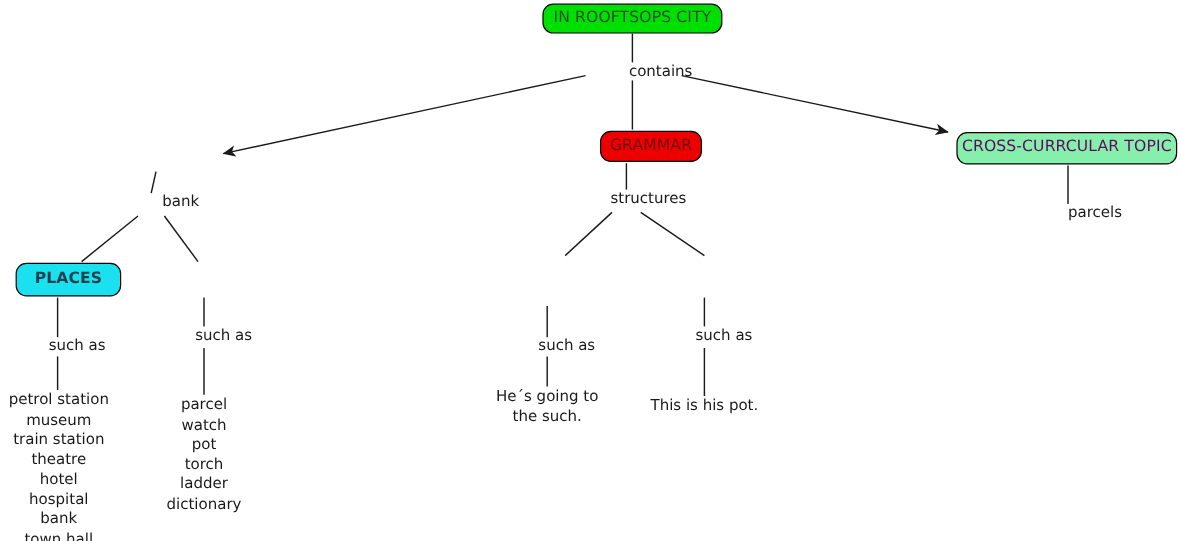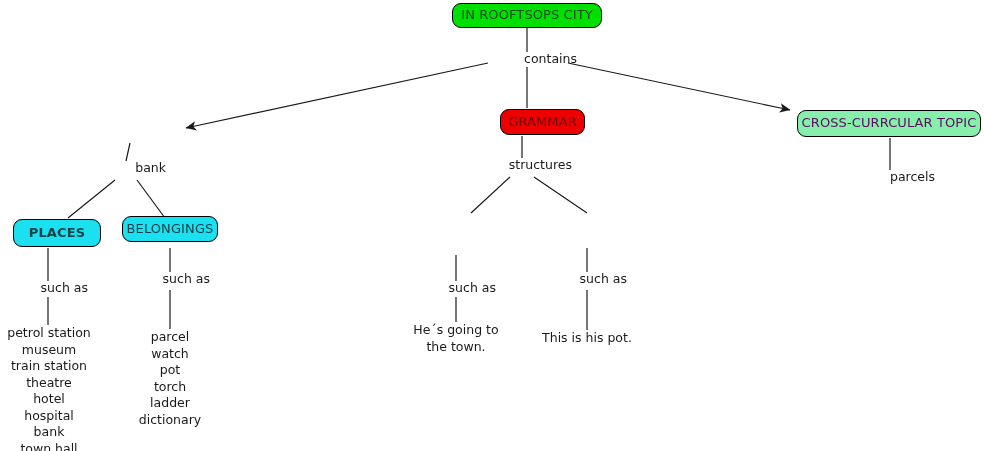--- a/index.html
+++ b/index.html
@@ -124,21 +124,20 @@
 
   <div class="node root" style="left:452px; top:3px; width:150px; height:25px;">IN ROOFTSOPS CITY</div>
 
 
   <div class="node grammar" style="left:480px; top:109px; width:85px; height:26px;">GRAMMAR</div>
 
   <div class="node cross" style="left:797px; top:110px; width:184px; height:27px;">CROSS-CURRCULAR TOPIC</div>
 
   <div class="node vocab" style="left:13px; top:219px; width:88px; height:28px;font-weight:bold;">PLACES</div>
 
-  <div class="node vocab" style="left:122px; top:216px; width:96px; height:26px;">BELONGINGS</div>
 
 
 
   <div class="linklabel" style="left:477px; top:52px; width:100px;">contains</div>
 
   <div class="linklabel" style="left:86px; top:161px; width:80px;">bank</div>
 
   <div class="linklabel" style="left:472px; top:158px; width:100px;">structures</div>
 
   <div class="linklabel" style="left:845px; top:170px; width:90px;">parcels</div>
@@ -161,17 +160,17 @@
 town hall</div>
 
   <div class="leaflist" style="left:110px; top:329px; width:120px;text-align:center;">parcel
 watch
 pot
 torch
 ladder
 dictionary</div>
 
   <div class="leaflist" style="left:391px; top:322px; width:130px;">He´s going to
-the town.</div>
+the such.</div>
 
   <div class="leaflist" style="left:522px; top:330px; width:130px;">This is his pot.</div>
 
 </div>
 
 </body></html>

